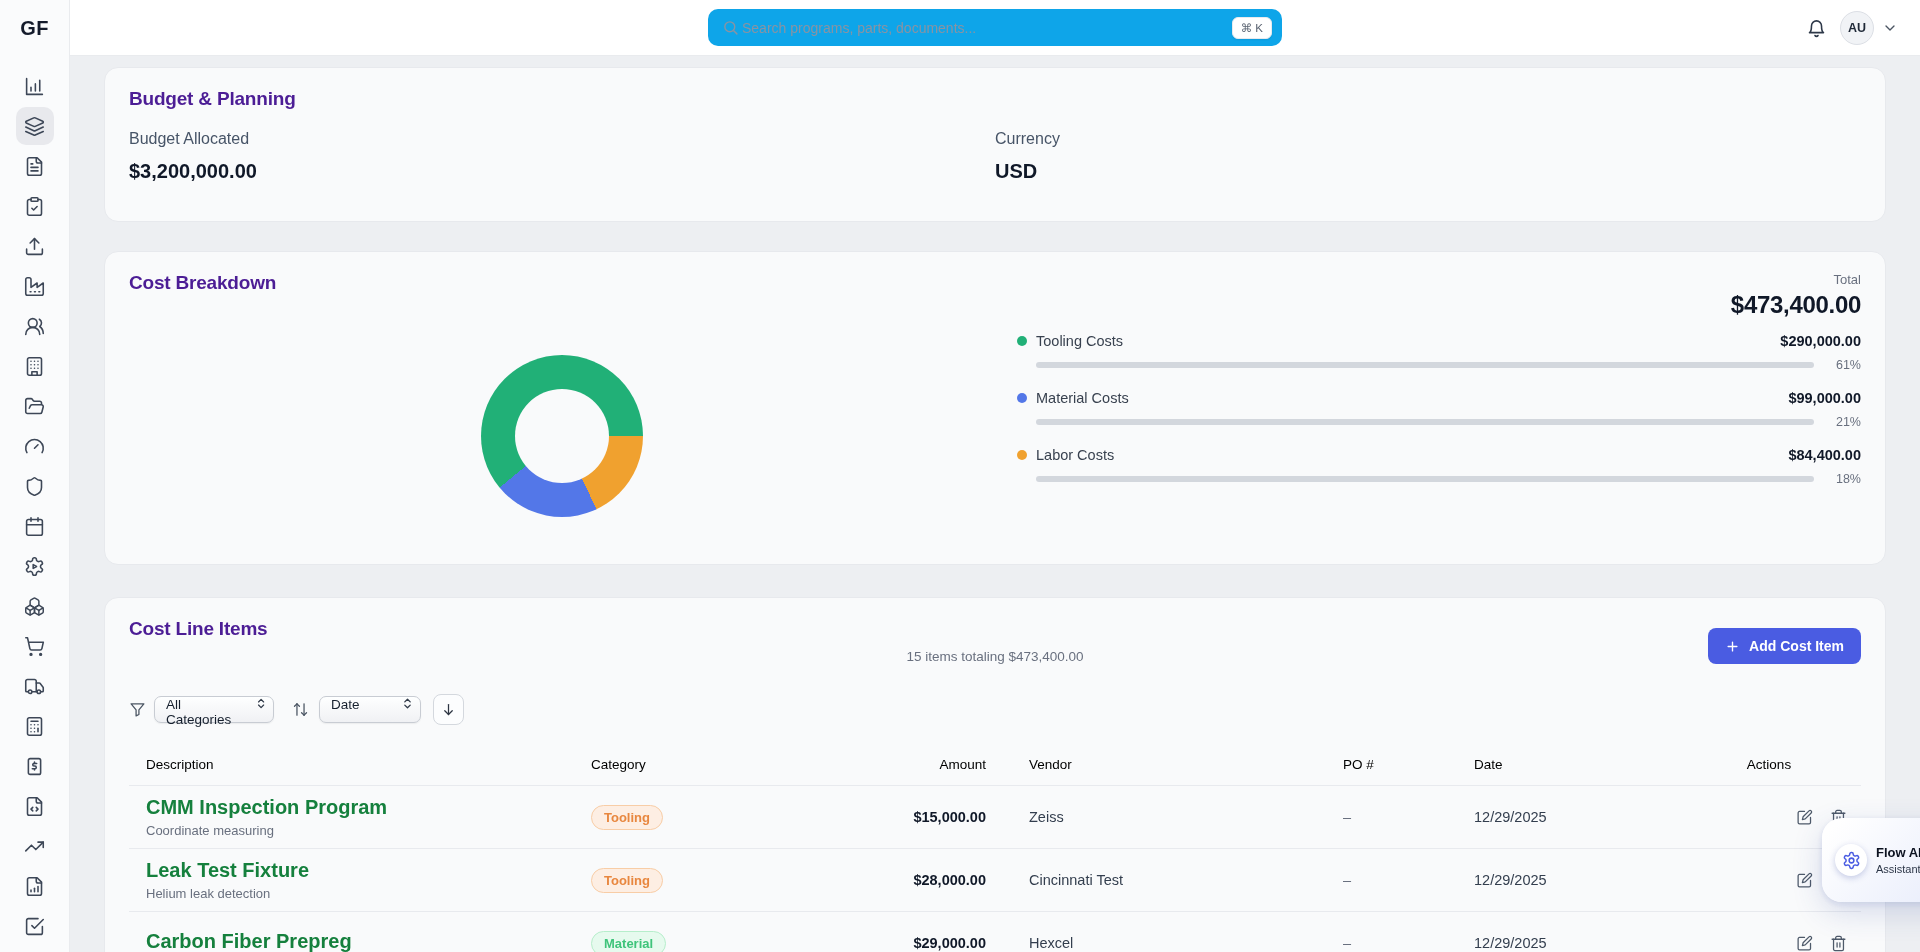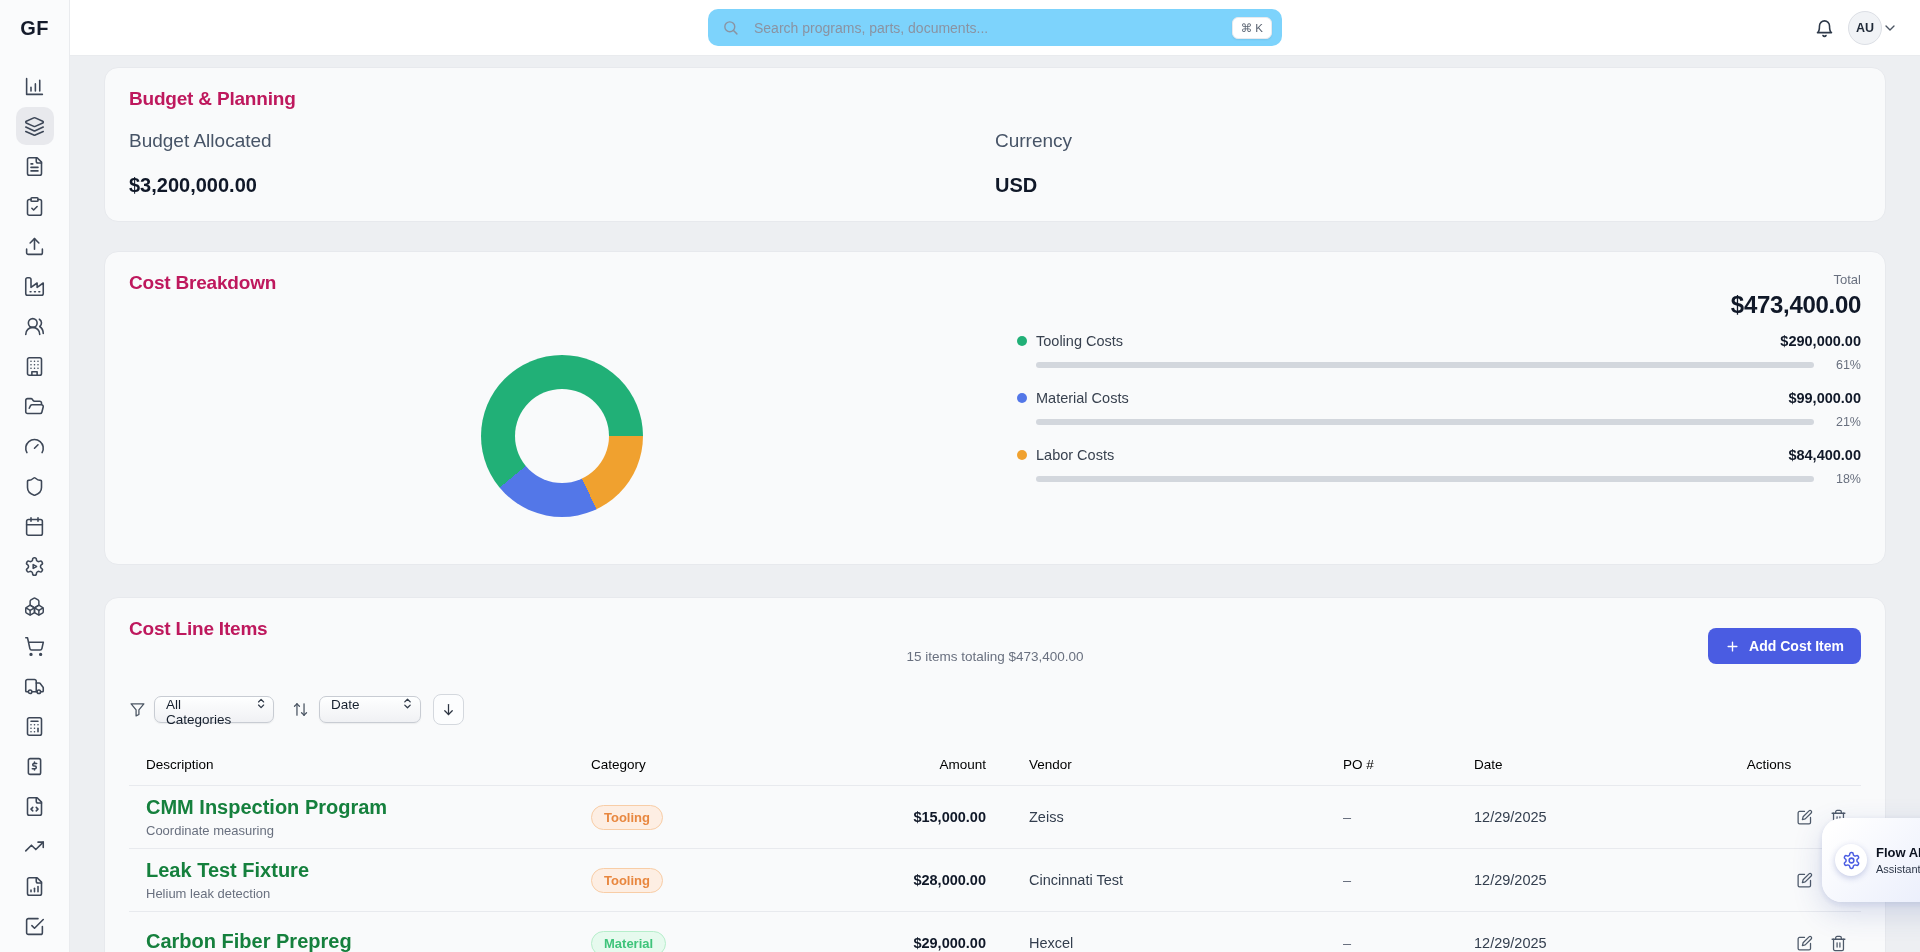--- a/index.html
+++ b/index.html
@@ -10,41 +10,41 @@
   
   .sidebar { position:fixed; left:0; top:0; width:70px; height:952px; background:#fafbfc; border-right:1px solid #e9ebee; z-index:30; }
   .logo { height:56px; display:flex; align-items:center; justify-content:center; font-size:20px; font-weight:700; color:#141b2b; letter-spacing:.3px; cursor:pointer; }
   .nav { display:flex; flex-direction:column; align-items:center; padding-top:11px; }
   .nav-item { width:38px; height:38px; margin-bottom:2px; border-radius:10px; display:flex; align-items:center; justify-content:center; color:#3d4757; cursor:pointer; }
   .nav-item.active { background:#e8e9ed; }
   .nav-item svg { width:21px; height:21px; }
 
   
   .topbar { position:fixed; left:70px; top:0; width:1850px; height:56px; background:#ffffff; border-bottom:1px solid #e9ebee; z-index:25; }
-  .search { position:absolute; left:638px; top:9px; width:574px; height:37px; background:#7dd3fc; border-radius:10px; display:flex; align-items:center; padding:0 10px 0 14px; gap:15px; }
+  .search { position:absolute; left:638px; top:9px; width:574px; height:37px; background:#0ea5e9; border-radius:10px; display:flex; align-items:center; padding:0 10px 0 14px; gap:3px; }
   .search svg { width:17px; height:17px; color:#8a93a2; flex:none; }
   .search input { flex:1; border:none; background:transparent; outline:none; font-family:"Liberation Sans",sans-serif; font-size:14px; color:#2a3342; }
   .search input::placeholder { color:#8a93a2; }
   .kbd { background:#fff; border:1px solid #e8eaee; border-radius:6px; padding:3px 8px; font-size:11.5px; color:#5b6472; box-shadow:0 1px 2px rgba(0,0,0,.07); white-space:nowrap; }
   .top-right { position:absolute; right:22px; top:0; height:56px; display:flex; align-items:center; gap:13px; }
   .bell-btn { color:#2e3949; cursor:pointer; display:flex; }
   .bell-btn svg { width:21px; height:21px; }
-  .user-menu { display:flex; align-items:center; gap:0; cursor:pointer; }
+  .user-menu { display:flex; align-items:center; gap:8px; cursor:pointer; }
   .avatar { width:34px; height:34px; border-radius:50%; background:#f1f3f6; border:1px solid #dcdfe5; display:flex; align-items:center; justify-content:center; font-size:12.5px; font-weight:700; color:#1f2937; }
   .user-menu .chev { width:16px; height:16px; color:#4b5563; }
 
   
   .main { position:absolute; left:70px; top:56px; width:1850px; height:896px; }
   .card { position:absolute; left:34px; width:1782px; background:#f9fafb; border:1px solid #e7e9ed; border-radius:14px; padding:20px 24px; }
-  .card-title { font-size:19px; font-weight:700; color:#be185d; letter-spacing:-.2px; }
+  .card-title { font-size:19px; font-weight:700; color:#4c1d95; letter-spacing:-.2px; }
 
   
   #card-budget { top:11px; height:155px; }
   .field-grid { display:grid; grid-template-columns:1fr 1fr; margin-top:20px; }
-  .field-label { font-size:19px; color:#475467; margin-bottom:22px; }
+  .field-label { font-size:16px; color:#475467; margin-bottom:12px; }
   .field-value { font-size:20px; font-weight:700; color:#101828; }
 
   
   #card-breakdown { top:195px; height:314px; }
   .bd-header { display:flex; justify-content:space-between; align-items:flex-start; }
   .bd-total { text-align:right; }
   .bd-total-label { font-size:13px; color:#69707f; margin-bottom:4px; }
   .bd-total-value { font-size:24px; font-weight:800; color:#101828; letter-spacing:-.3px; }
   .bd-body { display:flex; margin-top:8px; }
   .donut-zone { width:50%; display:flex; justify-content:center; }

